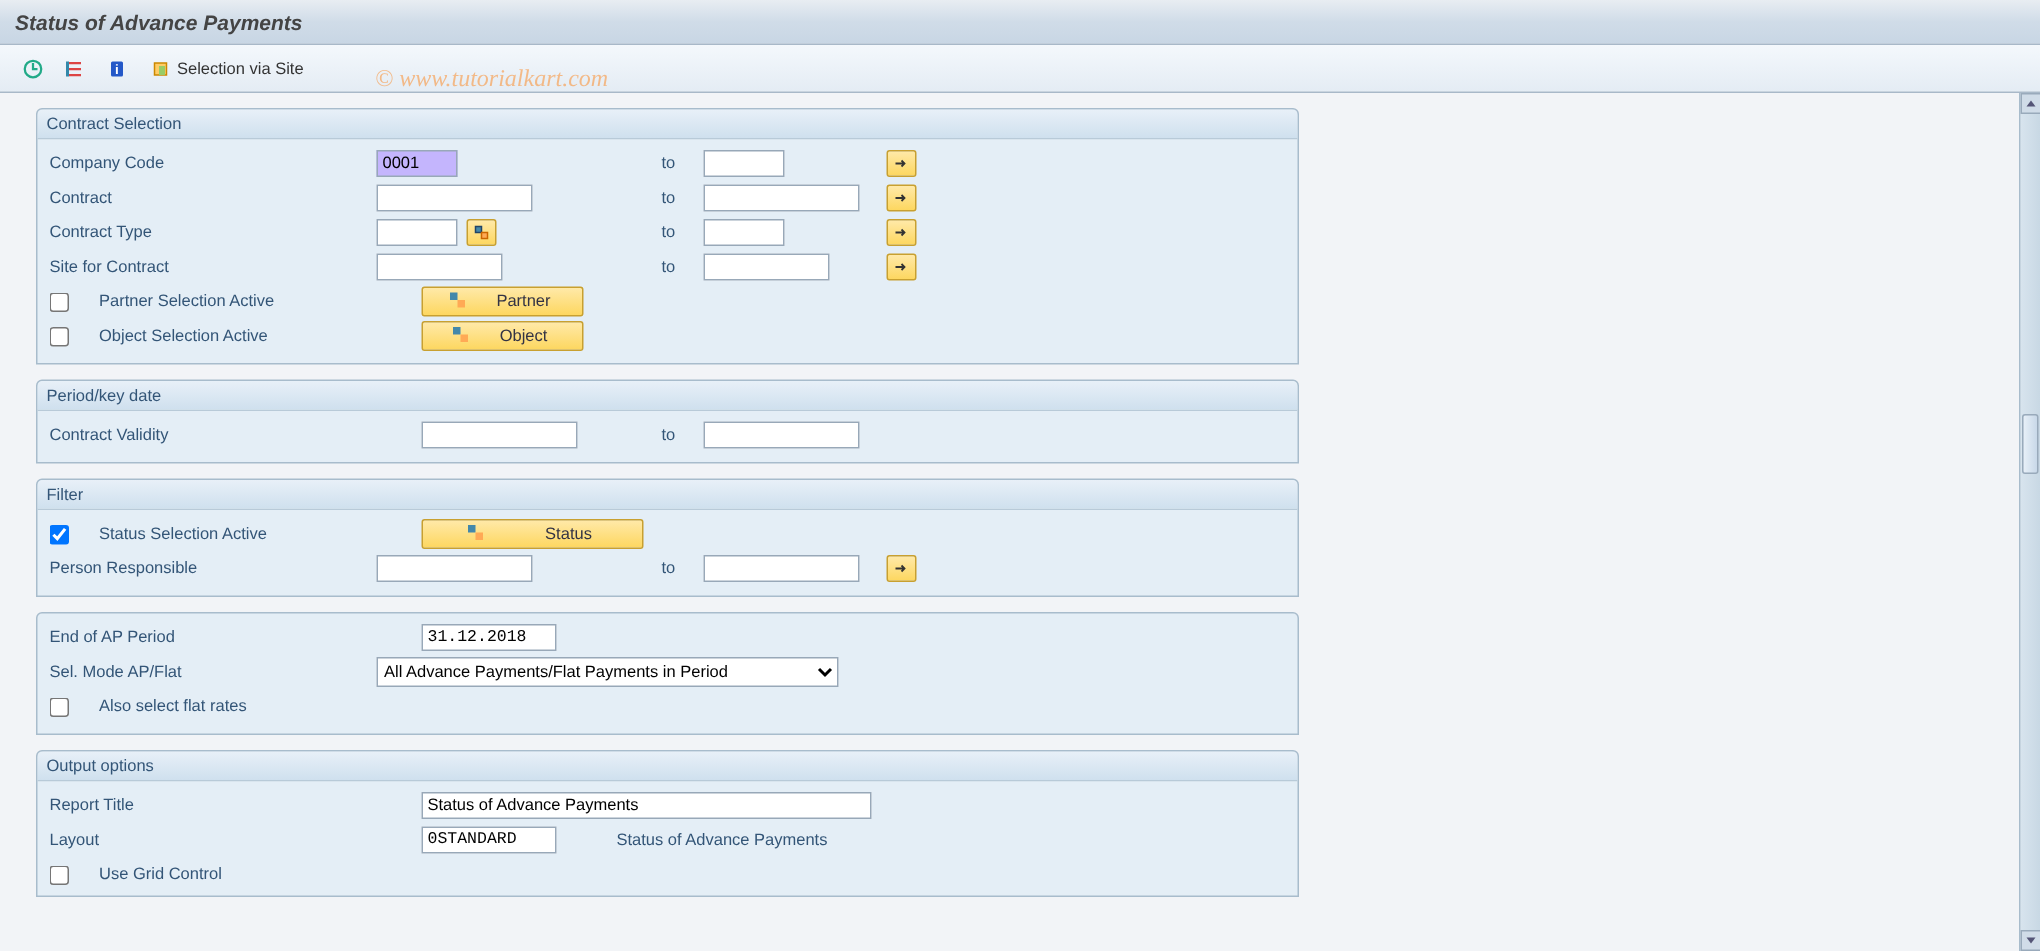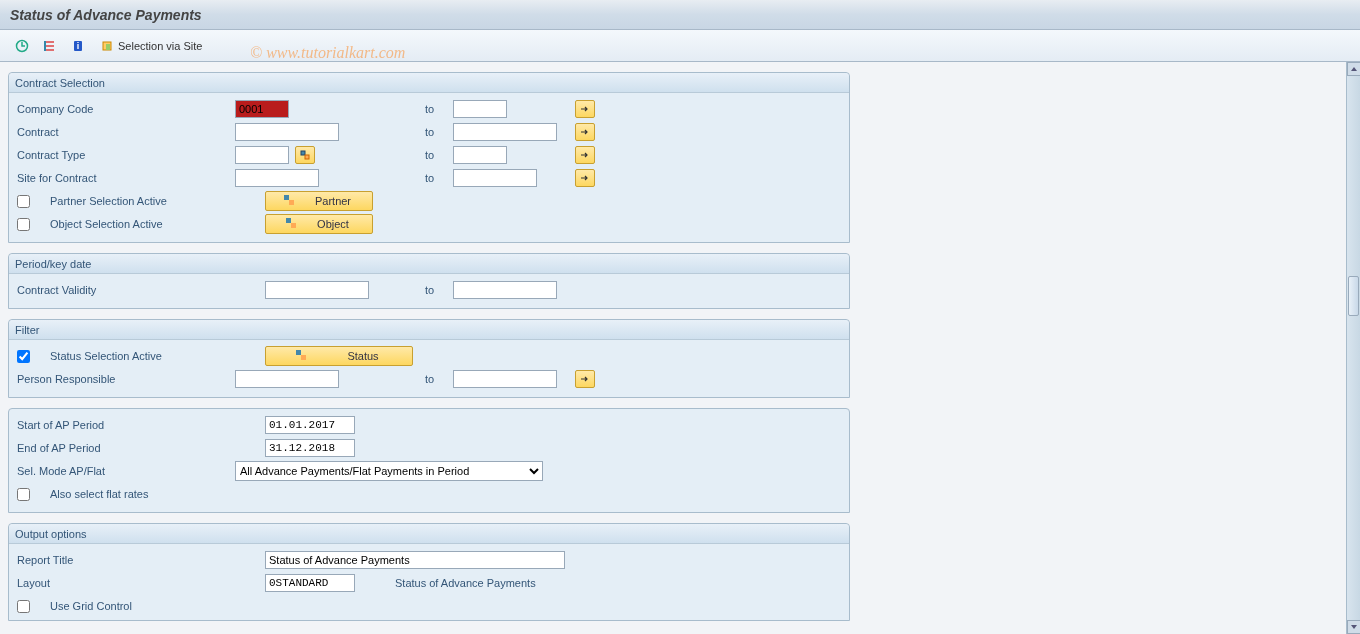--- a/index.html
+++ b/index.html
@@ -30,21 +30,21 @@
 
 .watermark {
   position: absolute; top: 44px; left: 250px; font-size: 16px;
   color: rgba(255,120,0,0.45); pointer-events: none; z-index: 100;
   font-family: Georgia, serif;
   font-style: italic;
 }
 
 .content-area {
   position: absolute; top: 64px; left: 0; right: 14px; bottom: 0;
-  overflow: hidden; padding: 8px 8px 0 8px;
+  overflow: hidden; padding: 8px 8px 0 24px;
 }
 
 .group {
   border: 1px solid #a8bccc; border-radius: 4px 4px 0 0;
   margin-bottom: 10px; background: #e4eef6;
   width: 842px;
 }
 .group-title {
   height: 20px; padding: 0 6px; font-size: 11px; color: #335577;
   background: linear-gradient(to bottom, #e8f0f8 0%, #cfe0ee 100%);
@@ -154,21 +154,21 @@
 
   <div class="watermark">© www.tutorialkart.com</div>
 
   <div class="content-area">
 
     <div class="group">
       <div class="group-title">Contract Selection</div>
       <div class="group-body">
         <div class="row">
           <span class="label">Company Code</span>
-          <input type="text" class="inp-sm" style="background: #b91c1c;" value="0001">
+          <input type="text" class="inp-sm" style="background: #c4b5fd;" value="0001">
           <span style="width:134px;"></span>
           <span class="to-label" style="width:30px;">to</span>
           <input type="text" class="inp-sm" style="">
           <span class="arrow-btn">
               <svg viewBox="0 0 10 10">
                 <path d="M1 5 L7 5 M5 3 L7 5 L5 7" stroke="#333" stroke-width="1.2" fill="none"></path>
               </svg>
             </span>
         </div>
         <div class="row">
@@ -286,25 +286,20 @@
                 <path d="M1 5 L7 5 M5 3 L7 5 L5 7" stroke="#333" stroke-width="1.2" fill="none"></path>
               </svg>
             </span>
         </div>
       </div>
     </div>
 
     <div class="group">
       <div class="group-body">
         <div class="row">
-          <span class="label">Start of AP Period</span>
-          <span style="width:30px;"></span>
-          <input type="text" class="inp-md" style="width: 90px; font-family: &quot;Courier New&quot;, monospace;" value="01.01.2017">
-        </div>
-        <div class="row">
           <span class="label">End of AP Period</span>
           <span style="width:30px;"></span>
           <input type="text" class="inp-md" style="width: 90px; font-family: &quot;Courier New&quot;, monospace;" value="31.12.2018">
         </div>
         <div class="row">
           <span class="label">Sel. Mode AP/Flat</span>
           <select class="combo">
             <option>All Advance Payments/Flat Payments in Period</option>
           </select>
         </div>

